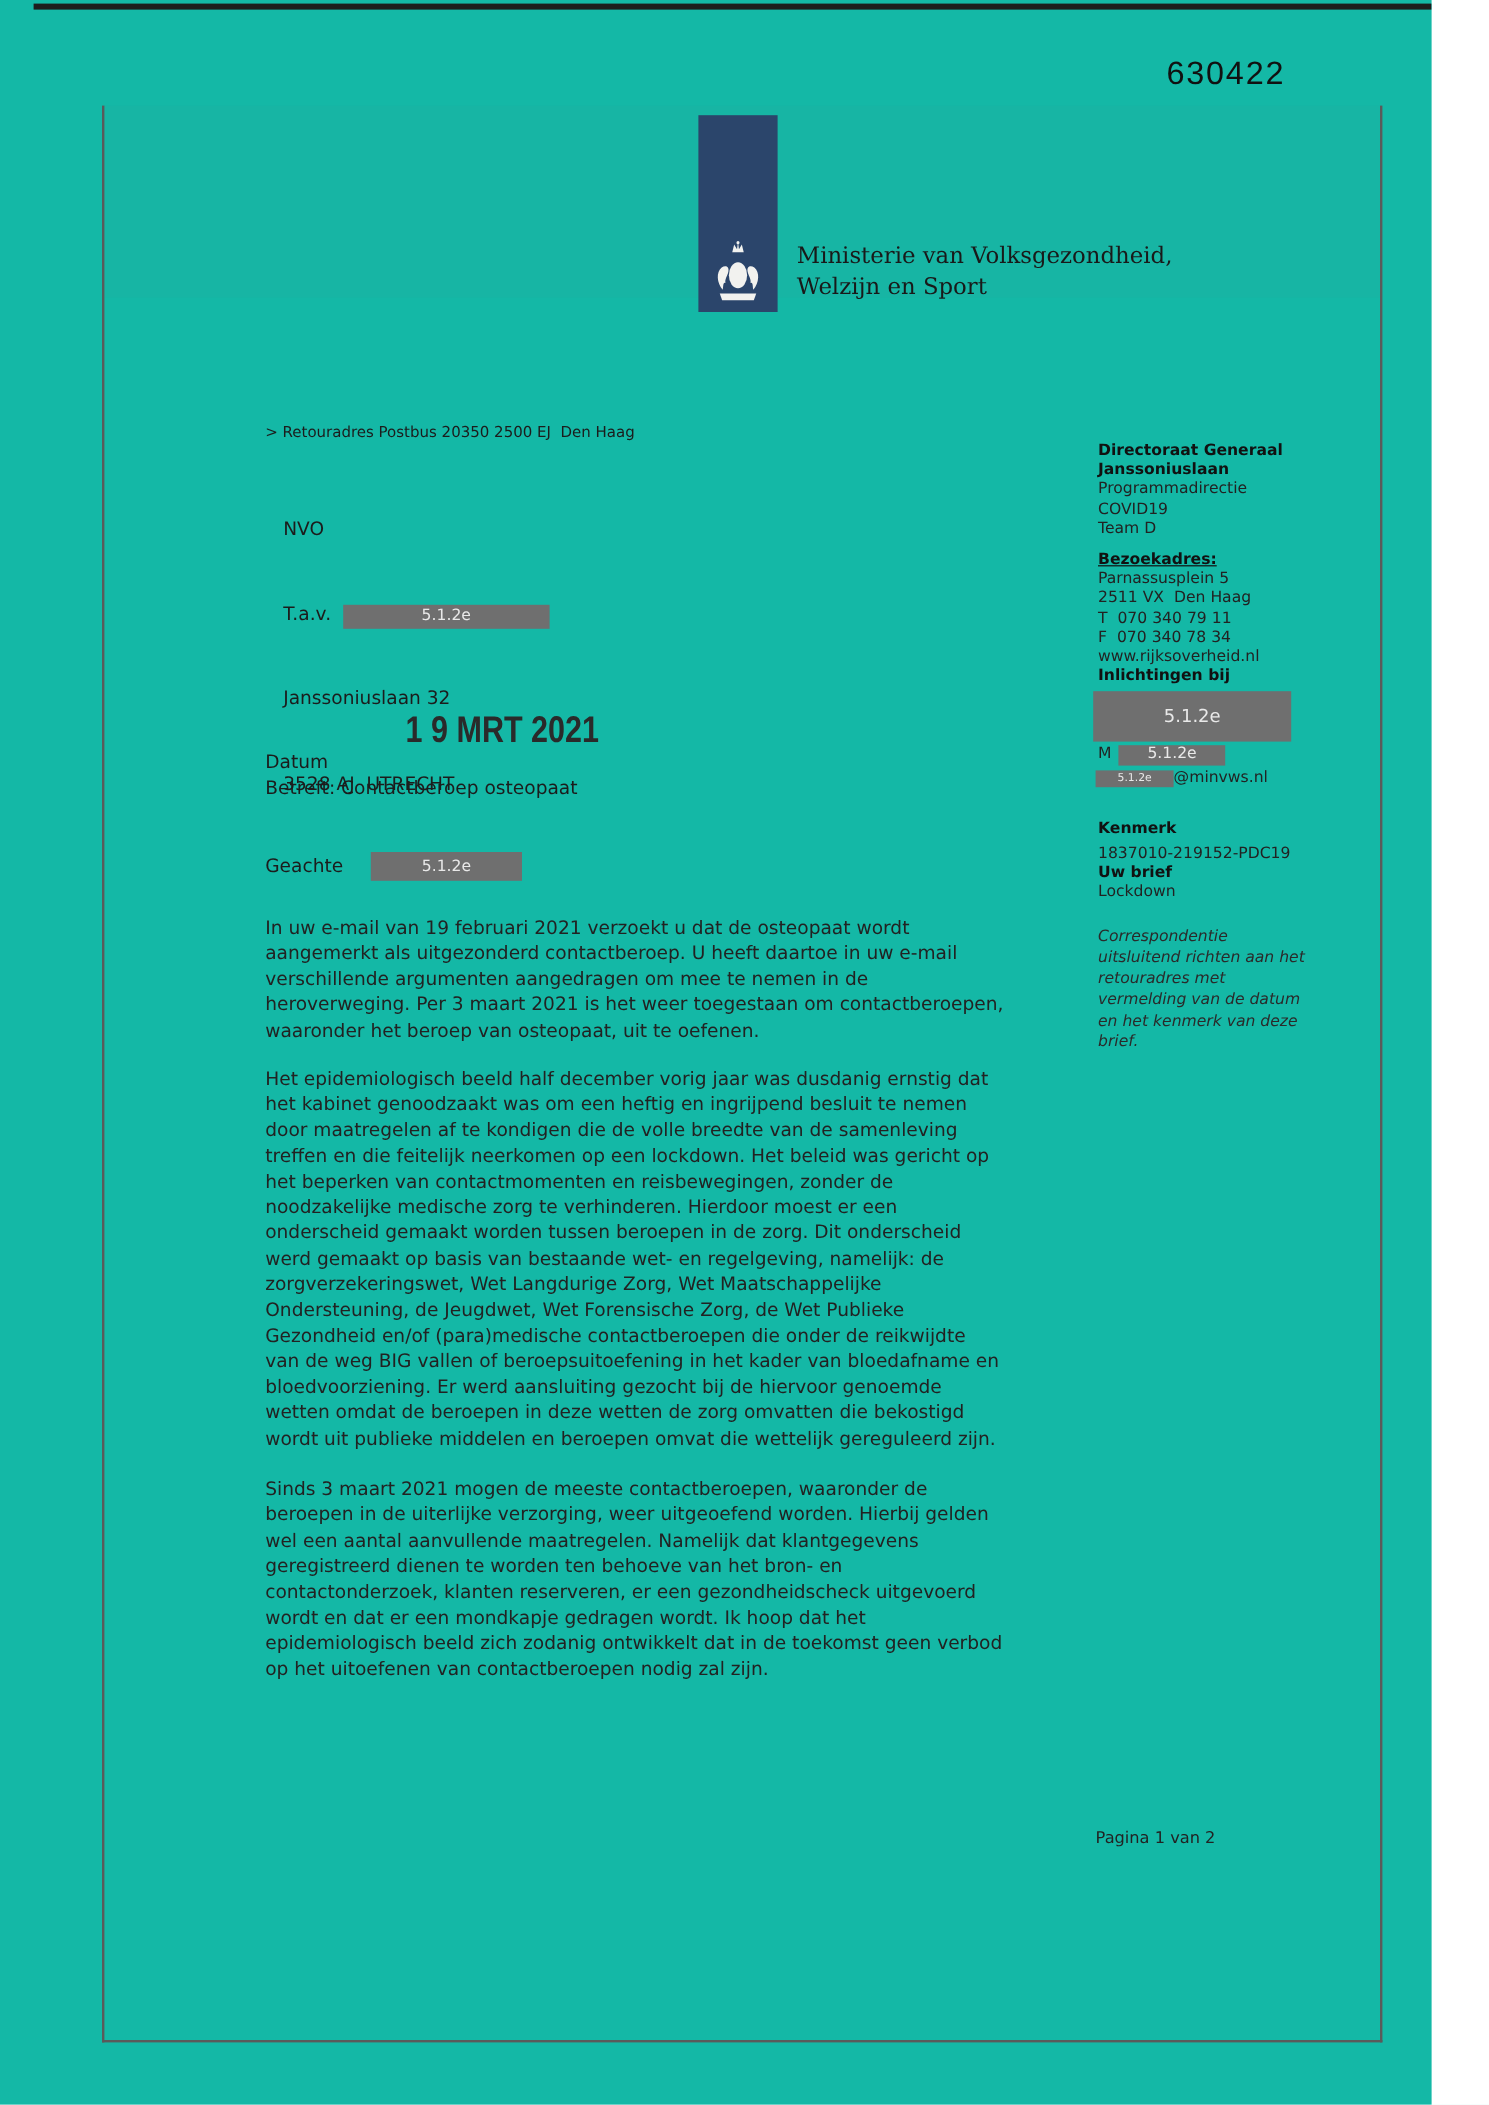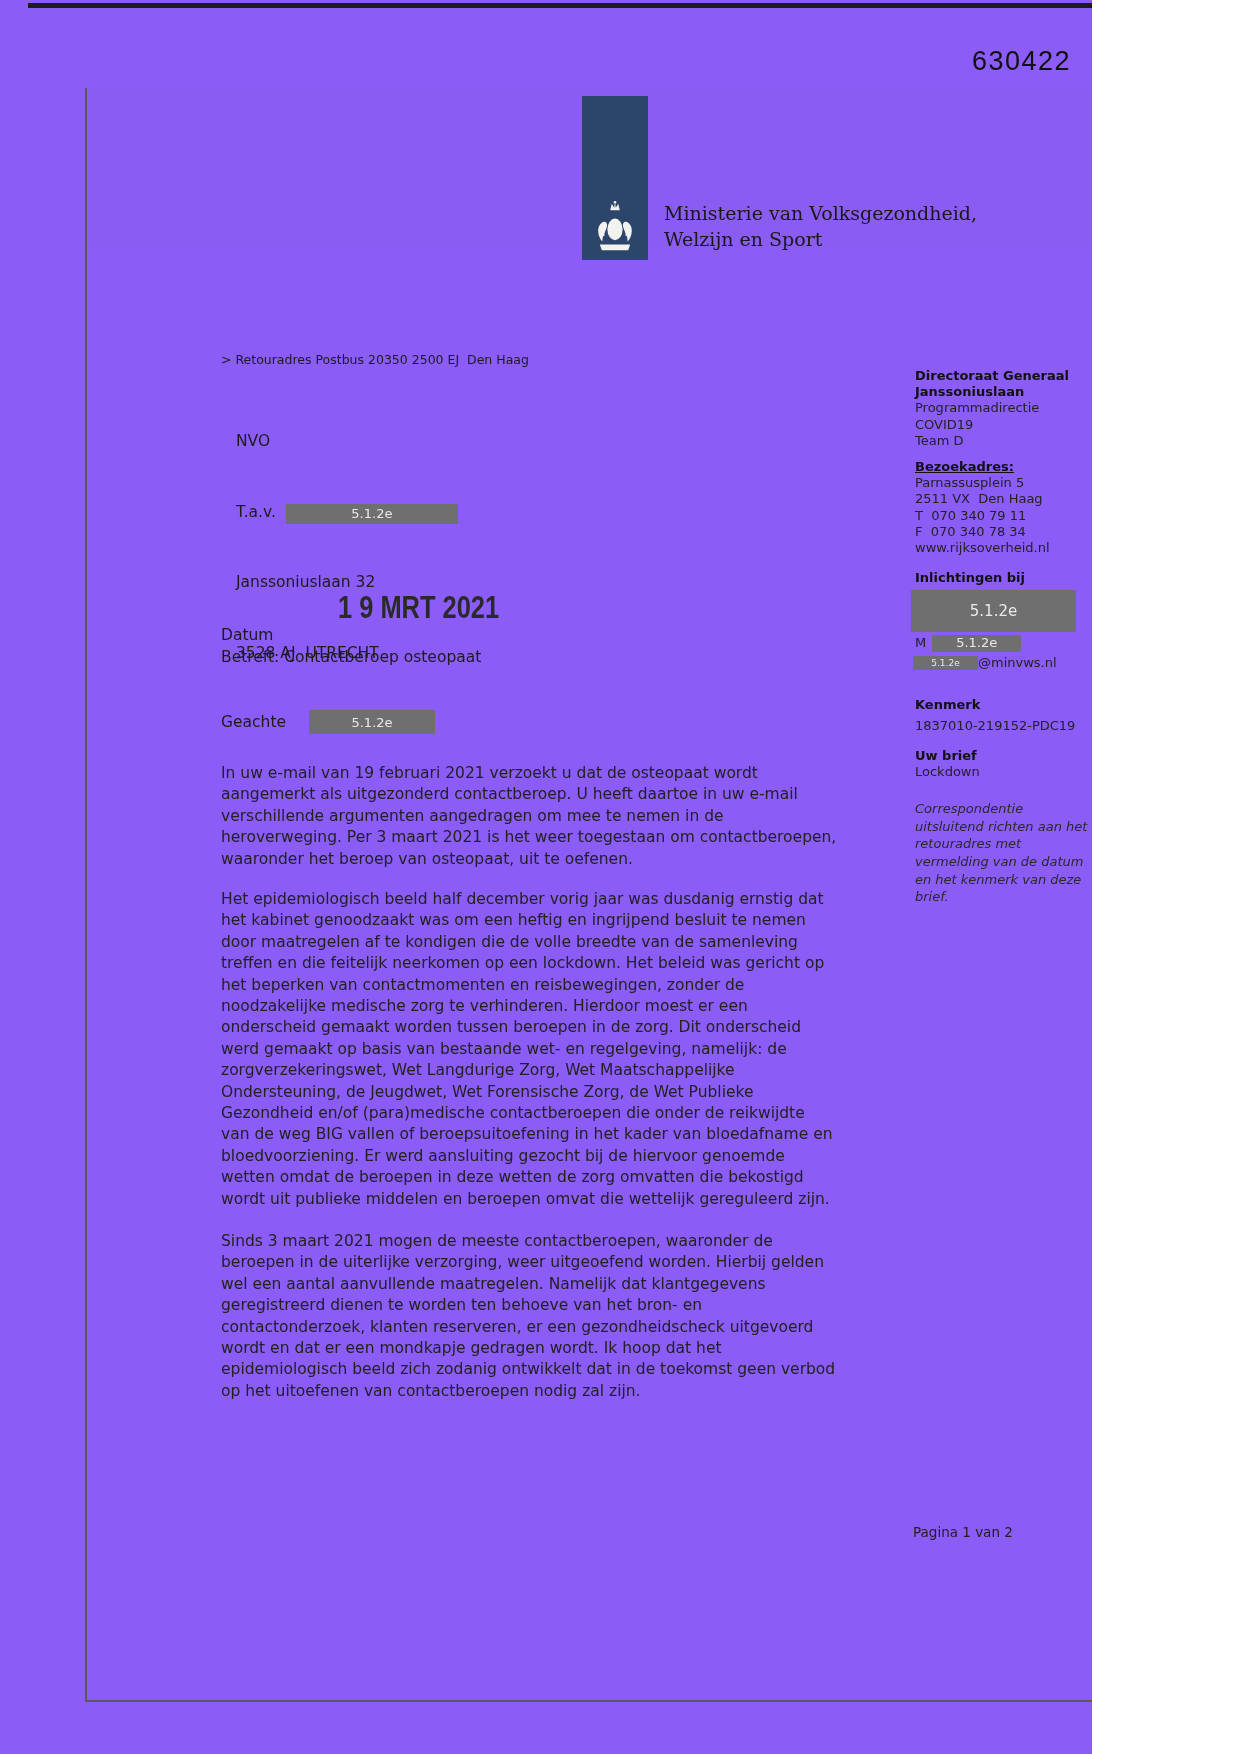--- a/index.html
+++ b/index.html
@@ -1,18 +1,18 @@
 <!DOCTYPE html>
 <html><head>
 <meta charset="utf-8">
 <style>
   html,body { margin:0; padding:0; background:#ffffff; }
   .page {
-    position:relative; width:1092px; height:1754px;
-    background:#8b5cf6; overflow:hidden;
+    position:relative; width:1193px; height:1754px;
+    background:#14b8a6; overflow:hidden;
     font-family:"DejaVu Sans", sans-serif; color:#1c1c1c;
   }
   
   .scan-top    { position:absolute; left:28px; right:0; top:3px; height:5px; background:#1d1d1d; }
   .scan-left   { position:absolute; left:85px;  top:88px; width:2px; height:1614px; background:#5a5a5a; }
   .scan-right  { position:absolute; left:1150px; top:88px; width:2px; height:1614px; background:#5a5a5a; }
   .scan-bottom { position:absolute; left:85px; top:1700px; width:1067px; height:2px; background:#5a5a5a; }
   .scan-smudge { position:absolute; left:87px; top:88px; width:1063px; height:160px; background:rgba(120,120,120,0.035); }
 
   .abs { position:absolute; }
@@ -26,21 +26,21 @@
   .retouradres { left:221px; top:352px; font-size:12.5px; white-space:pre-wrap; }
 
   .addr { left:236px; top:383px; font-size:15.5px; line-height:23.5px; white-space:pre-wrap; }
   .addr-row { display:flex; align-items:flex-end; height:23.5px; }
 
   .redact { background:#6f6f6f; color:#e9e9e9; display:flex; align-items:center; justify-content:center; font-size:13px; }
   .attn-box { width:172px; height:20px; margin-left:10px; }
 
   .sidebar { left:915px; top:368px; width:176px; font-size:13px; line-height:16.2px; color:#222; }
   .sidebar .b { font-weight:bold; color:#111; }
-  .gap10 { margin-top:10px;text-decoration:underline; } .gap14 { margin-top:14px; } .gap26 { margin-top:26px; }
+  .gap10 { margin-top:10px;text-decoration:underline; } .gap14 { } .gap26 { margin-top:26px; }
   .big-redact { width:165px; height:42px; margin:4px 0 0 -4px; font-size:15px; }
   .m-row { display:flex; align-items:center; margin-top:2px; height:18px; }
   .m-box { width:89px; height:17px; margin-left:6px; }
   .email-row { display:flex; align-items:center; margin-top:2px; height:17px; }
   .email-box { width:65px; height:14px; margin-left:-2px; font-size:9px; }
   .note { font-style:italic; line-height:17.6px; margin-top:20px; color:#2a2a2a; }
 
   .stamp { left:338px; top:590px; font-size:31px; font-weight:700; color:#2a2a2a;
            font-family:"Liberation Sans",sans-serif; transform:scaleX(0.82); transform-origin:left top; white-space:pre; }
 

